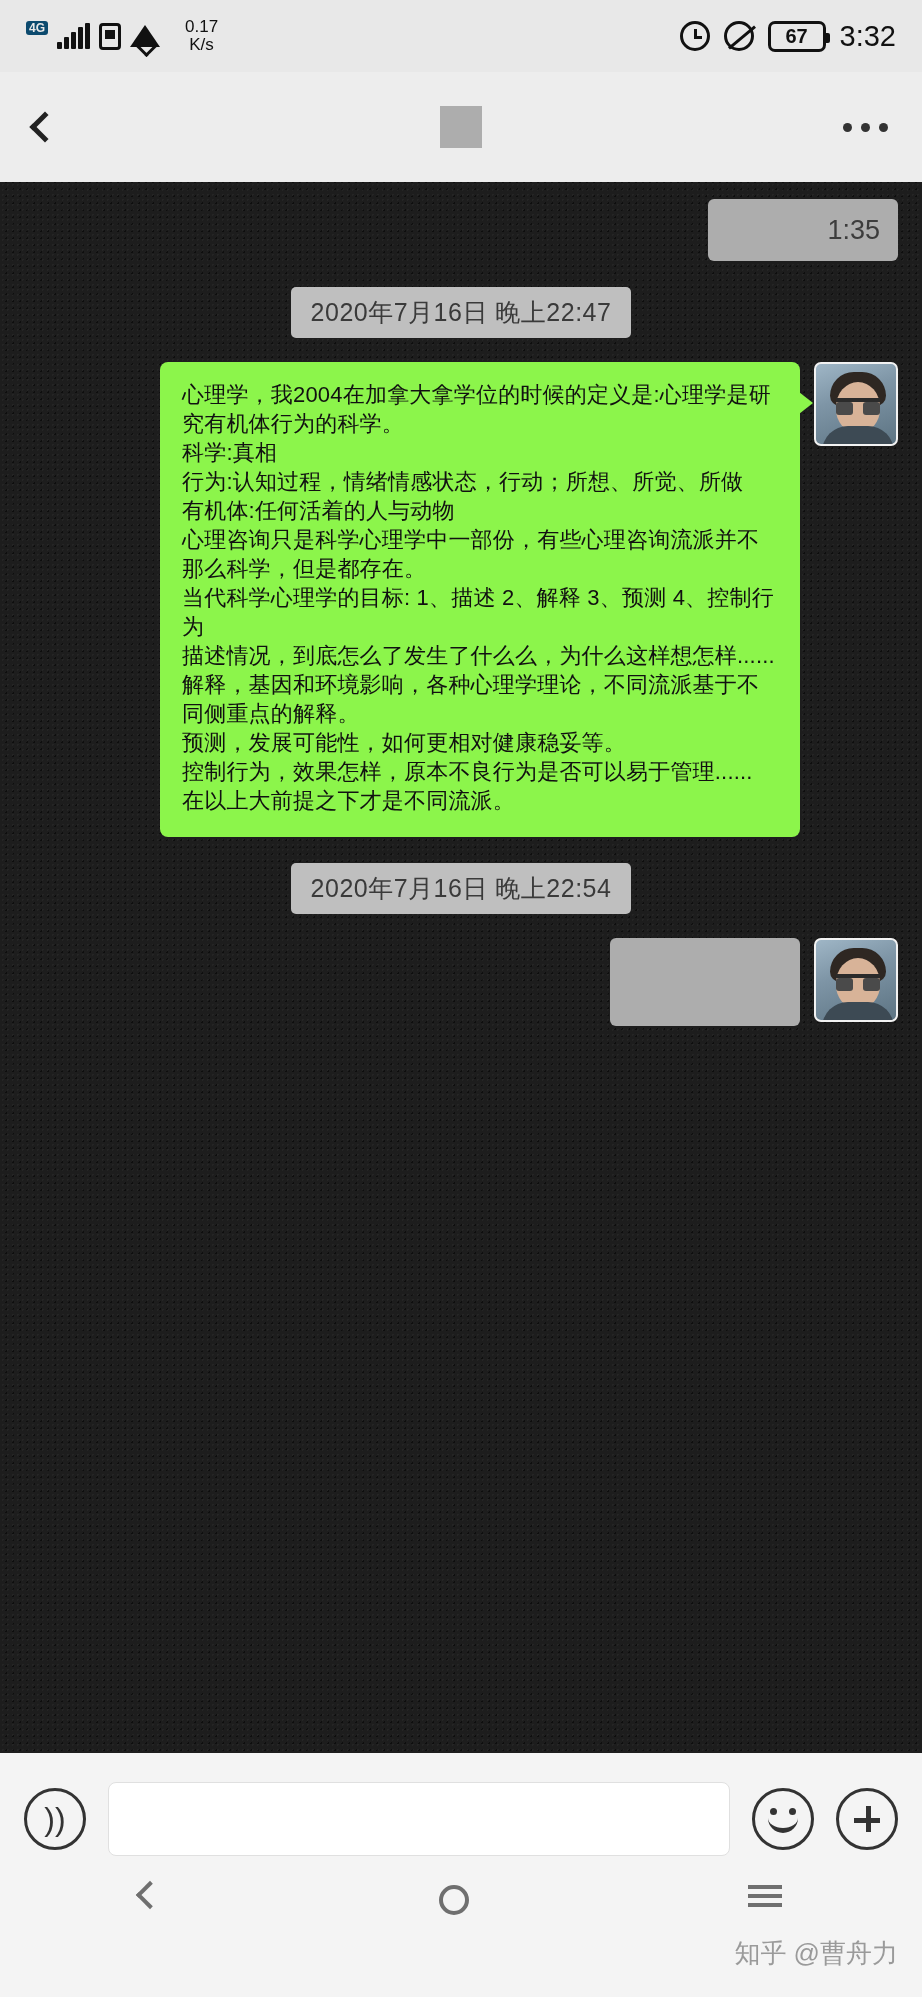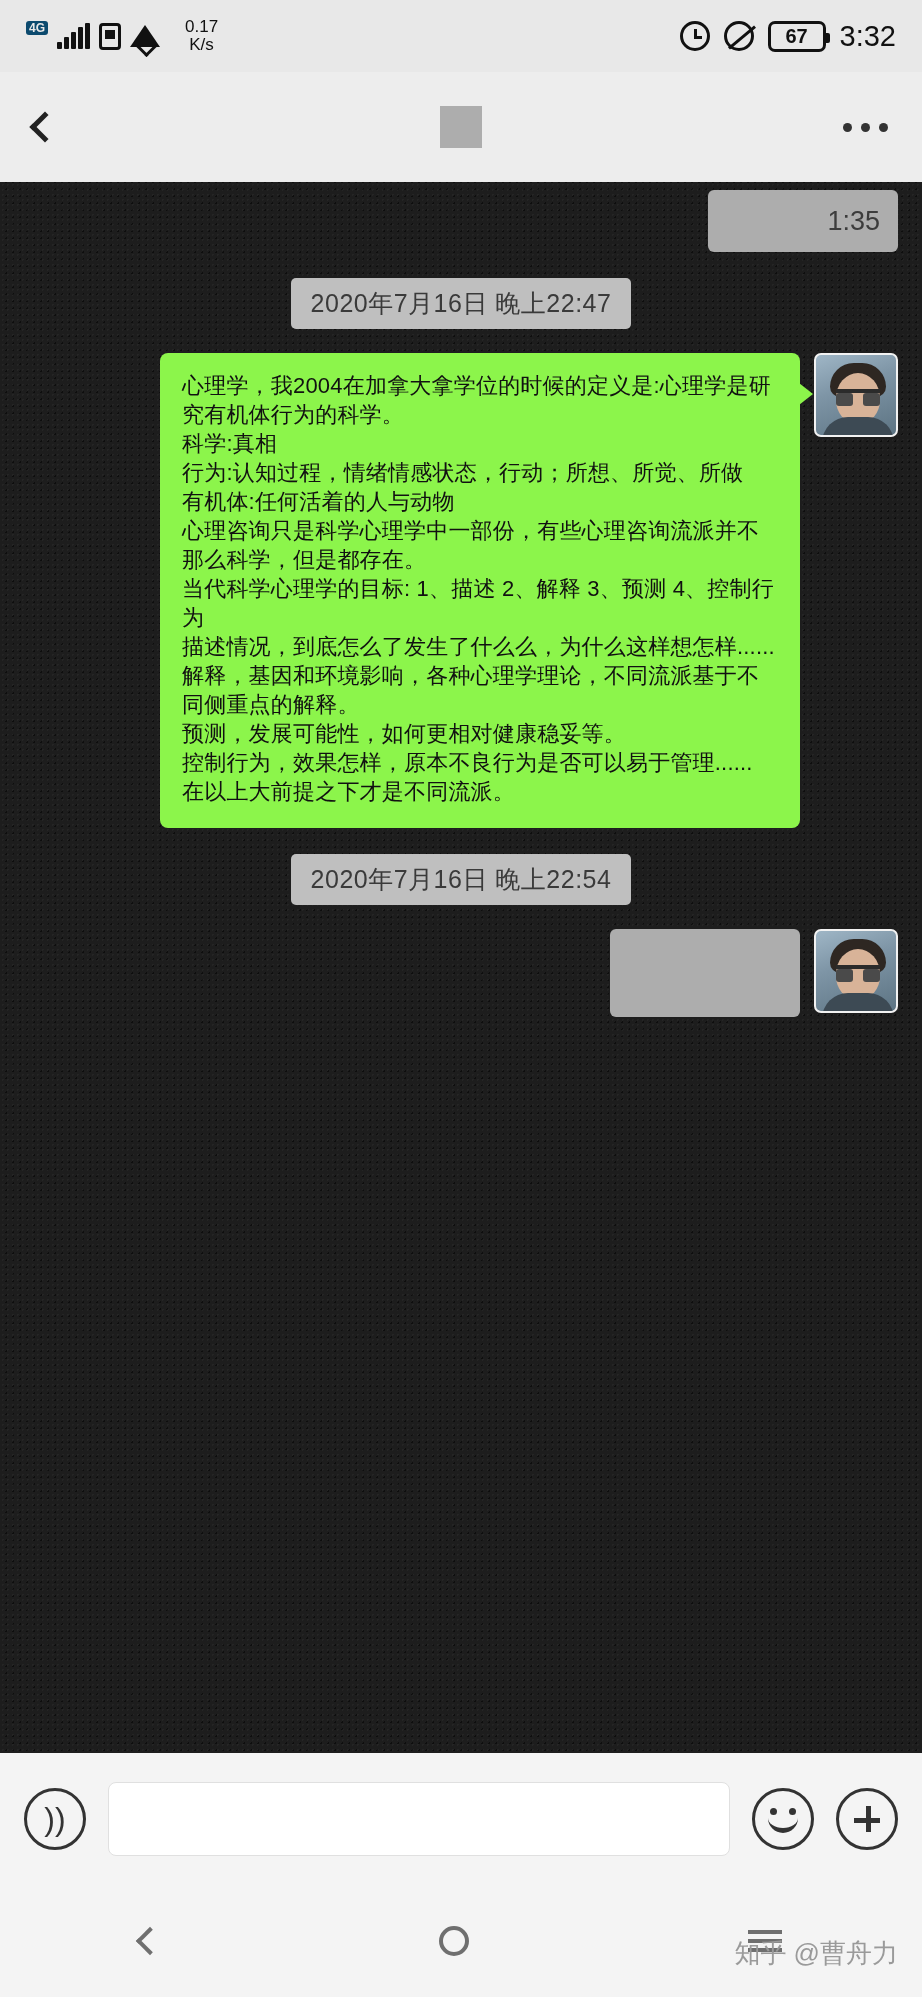--- a/index.html
+++ b/index.html
@@ -197,21 +197,21 @@
   }
   .timestamp {
     background: #bfbfbf;
     color: #3a3a3a;
     font-size: 25px;
     padding: 9px 20px;
     border-radius: 5px;
     letter-spacing: 0.5px;
   }
   .voice-bubble {
-    margin-top: 8px;
+    margin-top: 17px;
     background: #adadad;
     height: 62px;
     width: 190px;
     border-radius: 6px;
     display: flex;
     align-items: center;
     justify-content: flex-end;
     padding-right: 18px;
     color: #3c3c3c;
     font-size: 27px;
@@ -372,21 +372,20 @@
   }
   .plus-btn::before { left: 15px; right: 15px; top: 27px; height: 5px; }
   .plus-btn::after  { top: 15px; bottom: 15px; left: 27px; width: 5px; }
 
   
   .navbar {
     flex: 0 0 auto;
     height: 112px;
     background: #f4f4f4;
     display: flex;
-    align-items: center;
     justify-content: space-around;
     color: #6f6f6f;
     position: relative;
   }
   .nav-back {
     width: 20px; height: 20px;
     border-left: 4px solid #6f6f6f;
     border-bottom: 4px solid #6f6f6f;
     transform: rotate(45deg);
   }

